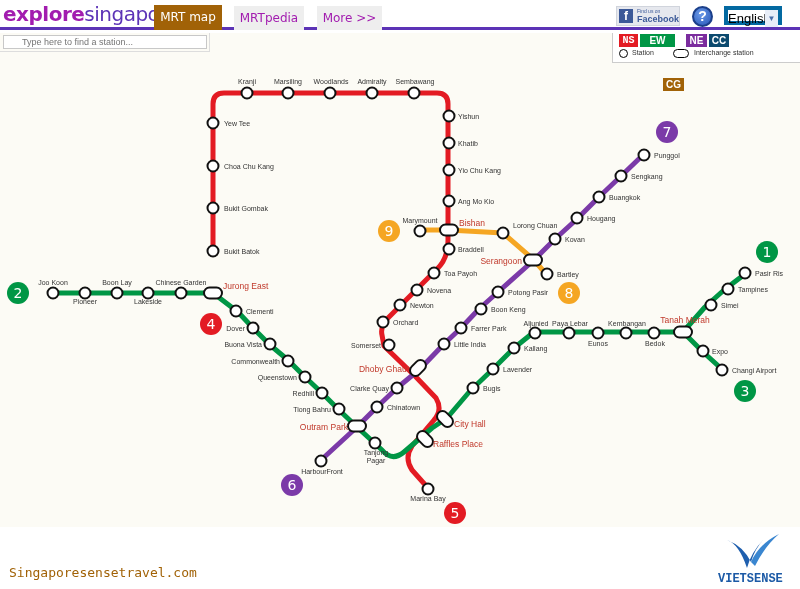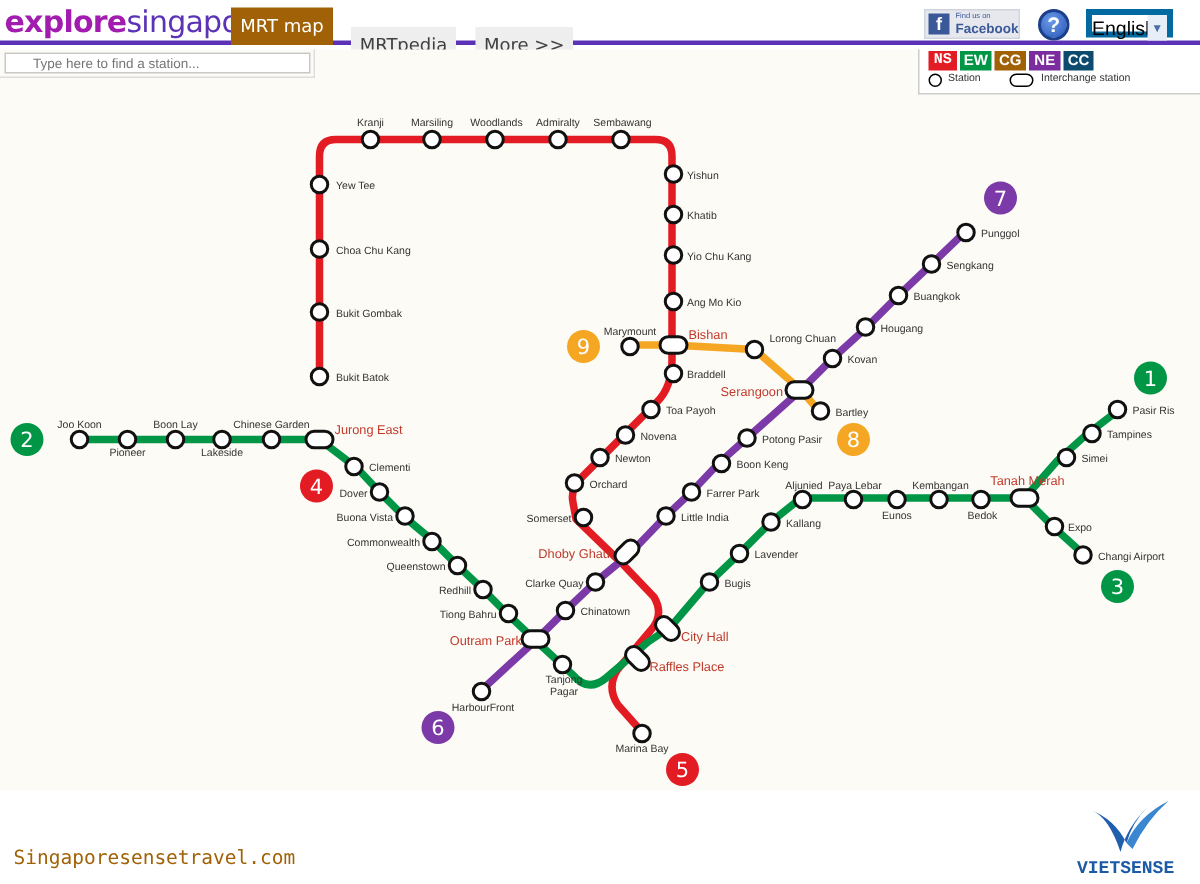--- a/index.html
+++ b/index.html
@@ -3,21 +3,21 @@
 <meta charset="utf-8">
 <style>
   * { box-sizing: border-box; margin: 0; padding: 0; }
   html, body { width: 800px; height: 589px; background: #ffffff; overflow: hidden; }
   body { font-family: "Liberation Sans", "DejaVu Sans", sans-serif; position: relative; }
 
   .topbar { position: absolute; left: 0; top: 0; width: 800px; height: 30px; background: #ffffff; border-bottom: 3px solid #5c33b6; }
   .logo { position: absolute; left: 3px; top: 2px; font-size: 20px; font-family: "DejaVu Sans", sans-serif; letter-spacing: -0.5px; }
   .logo .l1 { color: #a21caf; font-weight: bold; }
   .logo .l2 { color: #5c33b6; }
-  .tab { position: absolute; top: 18px; height: 24px; line-height: 24px; font-size: 12px; text-align: center; color: #404040; background: #eeeeee; font-family: "DejaVu Sans", sans-serif; cursor: pointer; }
+  .tab { position: absolute; top: 6px; height: 24px; line-height: 24px; font-size: 12px; text-align: center; color: #a21caf; background: #eeeeee; font-family: "DejaVu Sans", sans-serif; cursor: pointer; }
   .tab.active { top: 5px; height: 25px; background: #a16207; color: #ffffff; }
   .fb { position: absolute; left: 616px; top: 6px; width: 64px; height: 20px; background: #e6e8ee; border: 1px solid #d0d4dc; }
   .fb .f { position: absolute; left: 2px; top: 2px; width: 14px; height: 14px; background: #3b5998; color: #fff; font-weight: bold; font-size: 12px; text-align: center; line-height: 15px; }
   .fb .t1 { position: absolute; left: 20px; top: 1px; font-size: 5px; color: #3b5998; }
   .fb .t2 { position: absolute; left: 20px; top: 7px; font-size: 9px; color: #3b5998; font-weight: bold; }
   .help { position: absolute; left: 692px; top: 6px; width: 21px; height: 21px; border-radius: 50%; background: radial-gradient(circle at 40% 35%, #6b9ae8, #2656b8); border: 2px solid #1b3f8a; color: #fff; font-weight: bold; text-align: center; line-height: 17px; font-size: 14px; }
   .lang { position: absolute; left: 724px; top: 6px; width: 58px; height: 19px; border: 4px solid #0369a1; background: #fff; font-size: 13px; padding-left: 0; line-height: 17px; color: #000; }
   .lang .arr { position: absolute; right: 0; top: 0; width: 13px; height: 17px; background: #e8eef8; color: #4a6ea8; font-size: 8px; text-align: center; line-height: 17px; }
 
   .mapbg { position: absolute; left: 0; top: 33px; width: 800px; height: 494px; background: #fcfbf5; }
@@ -377,22 +377,22 @@
       <text x="389" y="236" text-anchor="middle" font-size="14" fill="#fff" font-family="DejaVu Sans, sans-serif">9</text>
     </g>
   </svg>
 
 <div class="search">
   <input type="text" placeholder="Type here to find a station..." style="">
 </div>
 
 <div class="legend">
   <div class="lg" id="lg0" style="left: 6px; width: 19px; background: rgb(227, 27, 35); font-family: Liberation Mono, monospace;">NS</div>
-  <div class="lg" id="lg1" style="left: 27px; width: 21px; background: rgb(0, 150, 69);">EW</div>
-  <div class="lg" id="lg2" style="left: 50px; width: 21px; background: #a16207;">CG</div>
+  <div class="lg" id="lg1" style="left: 27px; width: 35px; background: rgb(0, 150, 69);">EW</div>
+  <div class="lg" id="lg2" style="left: 50px; width: 21px; background: #a16207; margin-top: 44px;">CG</div>
   <div class="lg" id="lg3" style="left: 73px; width: 21px; background: rgb(123, 44, 158);">NE</div>
   <div class="lg" id="lg4" style="left: 96px; width: 20px; background: #0c4a6e;">CC</div>
   <div class="lg-st" style="left:6px;"></div>
   <div class="lg-text" style="left:19px;">Station</div>
   <div class="lg-ic" style="left:60px;"></div>
   <div class="lg-text" style="left:81px;">Interchange station</div>
 </div>
 
 <div class="footer-url">Singaporesensetravel.com</div>
 <svg style="position:absolute;left:725px;top:532px;" width="56" height="40">

